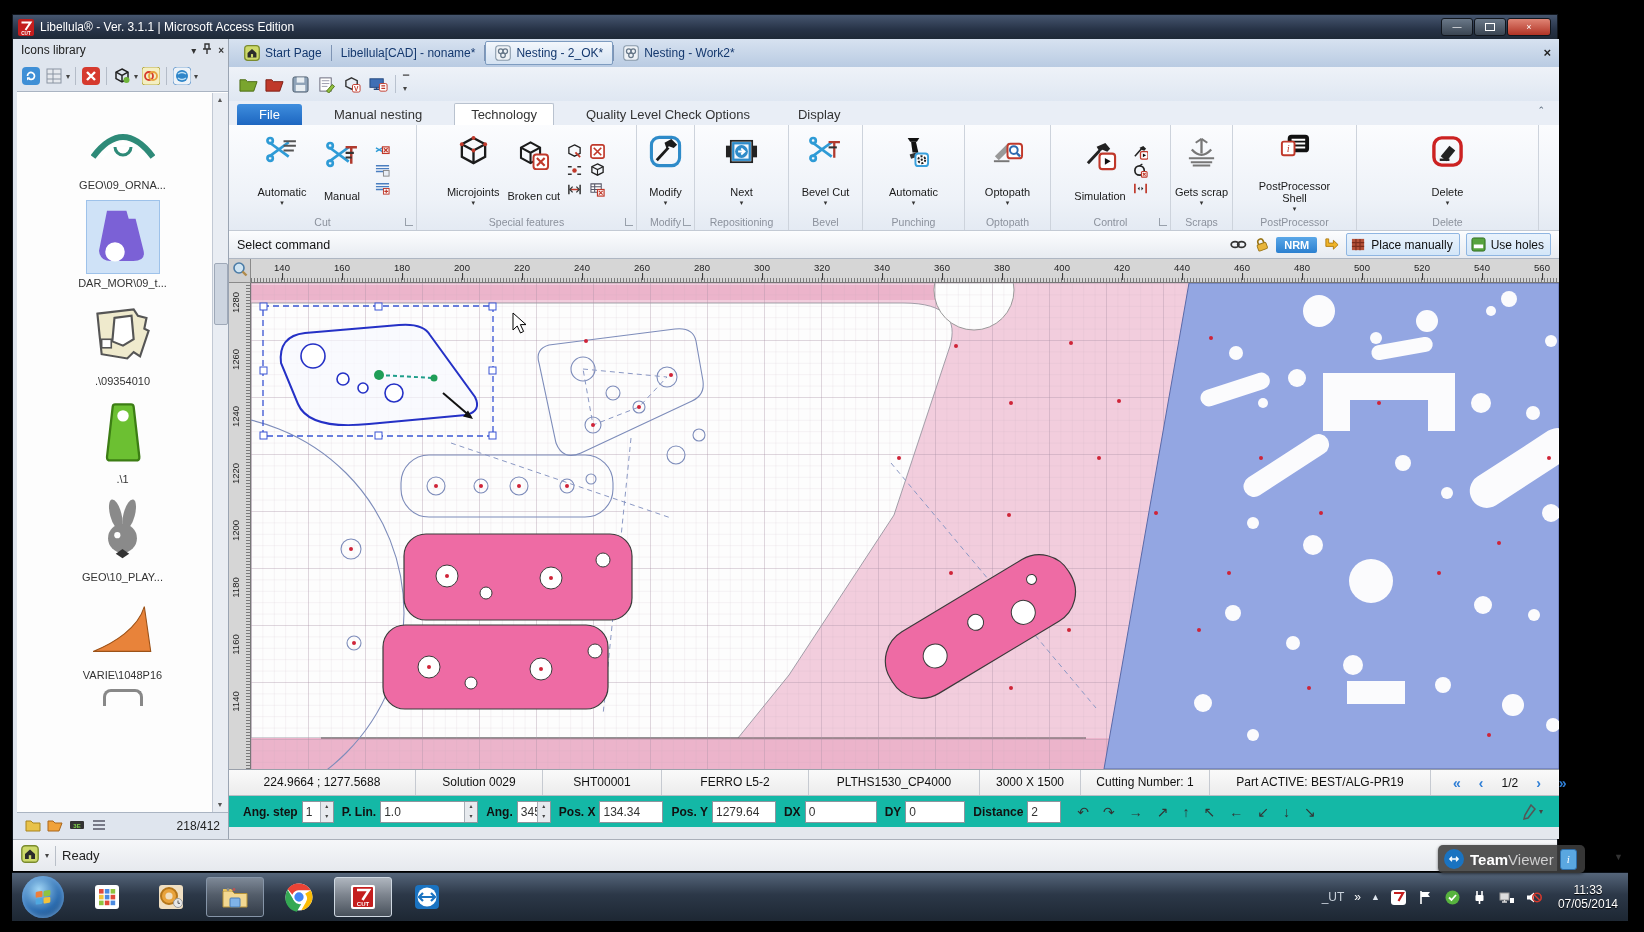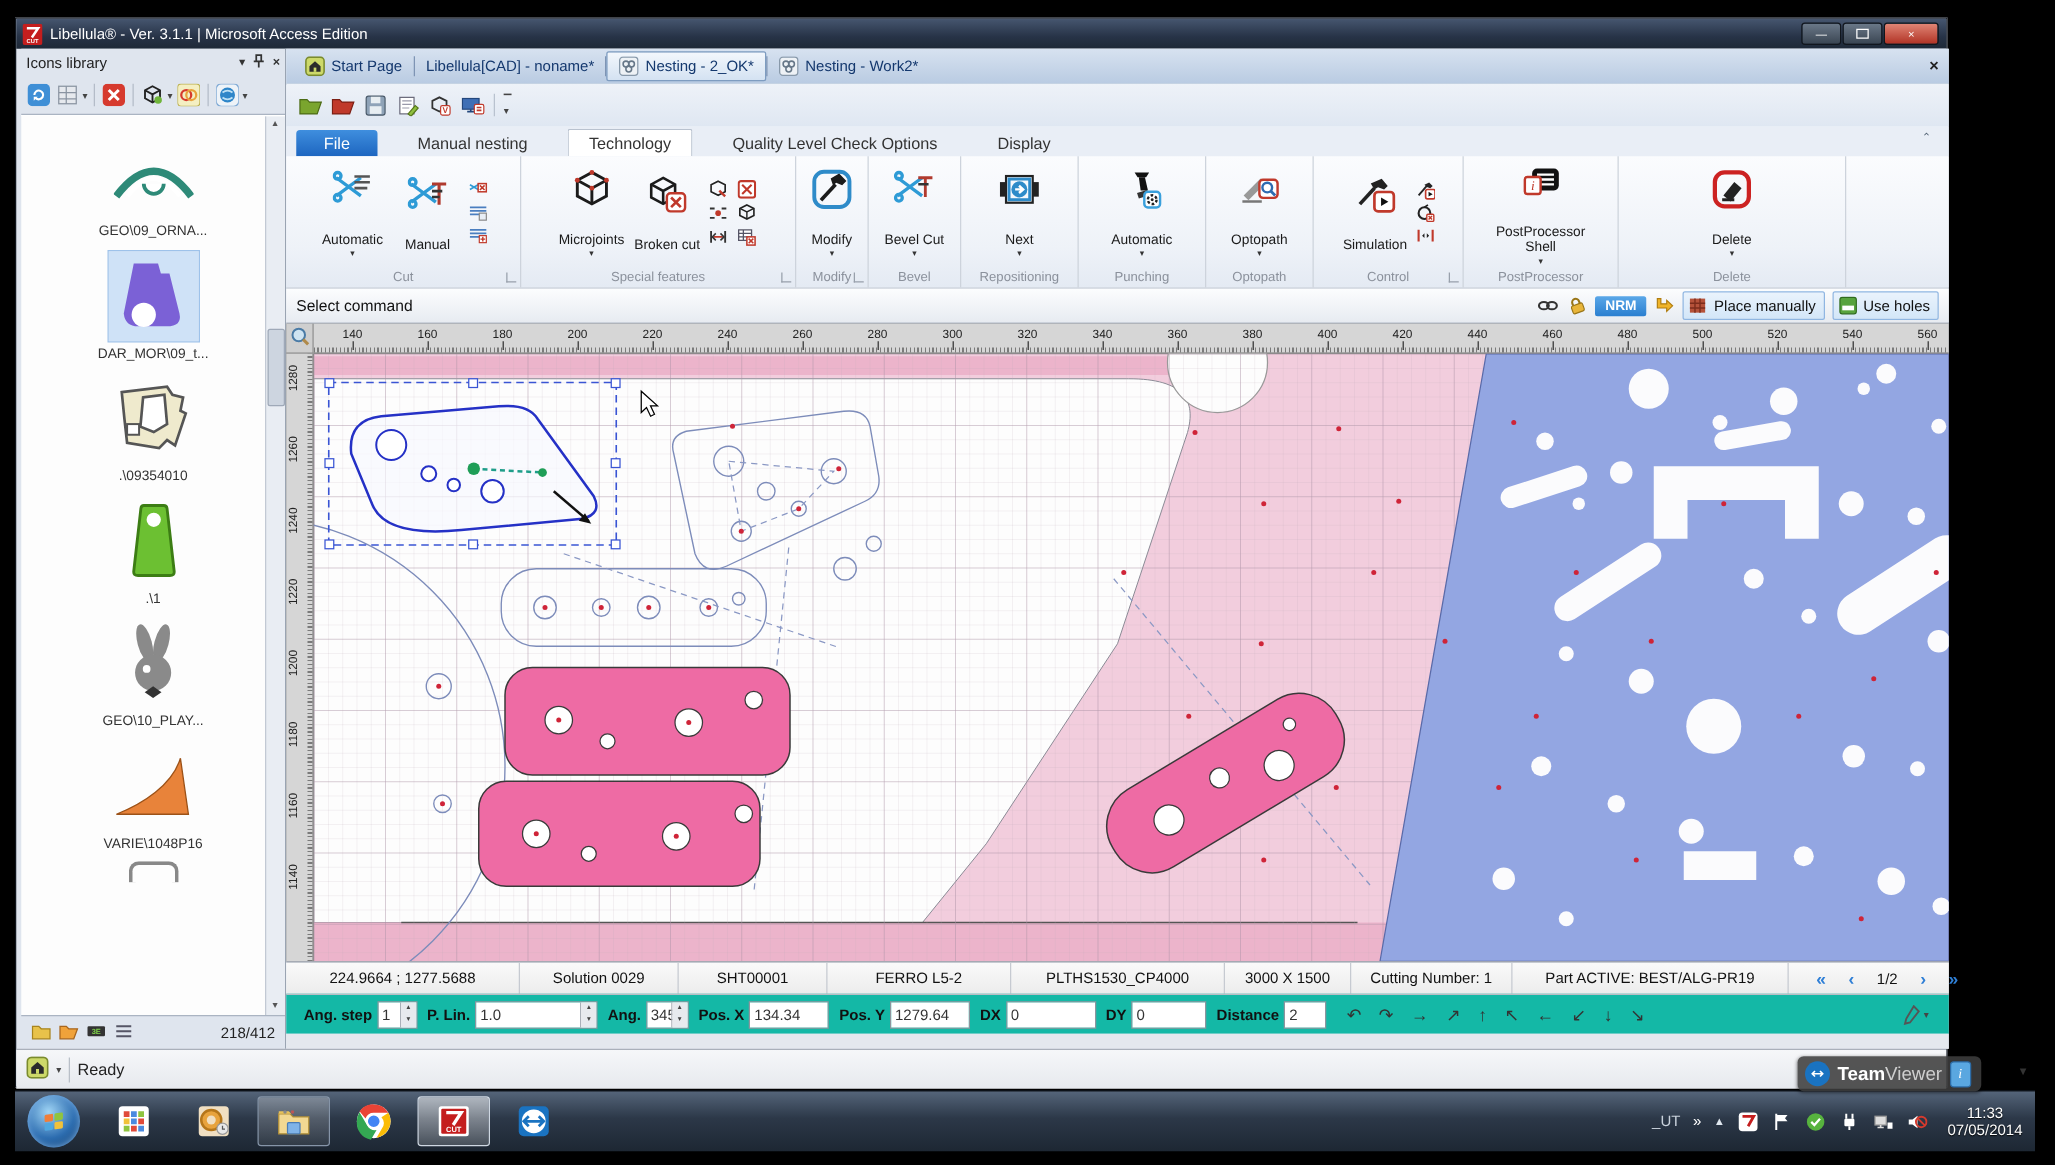--- a/index.html
+++ b/index.html
@@ -563,20 +563,41 @@
                 </span>
                 <span class="rlabel">Modify</span>
                 <span class="rarr">▾</span>
               </div>
             </div>
             <div class="rname">
               <span>Modify</span>
               <i class="rlaunch"></i>
             </div>
           </div>
+          <div class="rgroup" style="width:94px">
+            <div class="rrow">
+              <div class="rbtn">
+                <span class="ricon">
+                  <svg viewBox="0 0 34 34">
+                    <rect x="6" y="6" width="22" height="22" fill="none" stroke="#222" stroke-width="1.8"></rect>
+                    <rect x="1" y="11" width="5" height="12" fill="#222"></rect>
+                    <rect x="28" y="11" width="5" height="12" fill="#222"></rect>
+                    <rect x="8.5" y="8.5" width="17" height="17" fill="none" stroke="#2e8bc9" stroke-width="2.4"></rect>
+                    <circle cx="17" cy="17" r="6.6" fill="#2e8bc9"></circle>
+                    <path d="M13.5 17h6m-2.8-3l3.4 3-3.4 3" stroke="#fff" stroke-width="2" fill="none"></path>
+                  </svg>
+                </span>
+                <span class="rlabel">Next</span>
+                <span class="rarr">▾</span>
+              </div>
+            </div>
+            <div class="rname">
+              <span>Repositioning</span>
+            </div>
+          </div>
           <div class="rgroup" style="width:74px">
             <div class="rrow">
               <div class="rbtn">
                 <span class="ricon">
                   <svg viewBox="0 0 32 28">
                     <g stroke="#2e9bd6" stroke-width="2.6" fill="none">
                       <path d="M3 5 L22 19 M3 19 L22 5"></path>
                       <circle cx="4" cy="3.5" r="2.6"></circle>
                       <circle cx="4" cy="20.5" r="2.6"></circle>
                     </g>
@@ -585,41 +606,20 @@
                   </svg>
                 </span>
                 <span class="rlabel">Bevel Cut</span>
                 <span class="rarr">▾</span>
               </div>
             </div>
             <div class="rname">
               <span>Bevel</span>
             </div>
           </div>
-          <div class="rgroup" style="width:94px">
-            <div class="rrow">
-              <div class="rbtn">
-                <span class="ricon">
-                  <svg viewBox="0 0 34 34">
-                    <rect x="6" y="6" width="22" height="22" fill="none" stroke="#222" stroke-width="1.8"></rect>
-                    <rect x="1" y="11" width="5" height="12" fill="#222"></rect>
-                    <rect x="28" y="11" width="5" height="12" fill="#222"></rect>
-                    <rect x="8.5" y="8.5" width="17" height="17" fill="none" stroke="#2e8bc9" stroke-width="2.4"></rect>
-                    <circle cx="17" cy="17" r="6.6" fill="#2e8bc9"></circle>
-                    <path d="M13.5 17h6m-2.8-3l3.4 3-3.4 3" stroke="#fff" stroke-width="2" fill="none"></path>
-                  </svg>
-                </span>
-                <span class="rlabel">Next</span>
-                <span class="rarr">▾</span>
-              </div>
-            </div>
-            <div class="rname">
-              <span>Repositioning</span>
-            </div>
-          </div>
           <div class="rgroup" style="width:102px">
             <div class="rrow">
               <div class="rbtn">
                 <span class="ricon">
                   <svg viewBox="0 0 34 34">
                     <path d="M11 3h12l-2.5 4h-7z" fill="#111"></path>
                     <path d="M14.5 7h5l2.5 11h-6z" fill="#111"></path>
                     <path d="M13 20l8-2.5 1.5 4.5-8 2.5z" fill="#333"></path>
                     <rect x="19" y="19" width="13" height="13" rx="3" fill="#fff" stroke="#3aa0dc" stroke-width="2"></rect>
                     <circle cx="25.5" cy="25.5" r="3.6" fill="none" stroke="#222" stroke-width="2" stroke-dasharray="2.2 1.6"></circle>
@@ -688,20 +688,39 @@
                   <svg viewBox="0 0 16 16">
                     <path d="M2 3v10M14 3v10" stroke="#c0392b" stroke-width="1.8"></path>
                     <path d="M5 8l2-2v4zM11 8L9 6v4z" fill="#222"></path>
                   </svg>
                 </span>
               </div>
             </div>
             <div class="rname">
               <span>Control</span>
               <i class="rlaunch"></i>
+            </div>
+          </div>
+          <div class="rgroup" style="width:62px">
+            <div class="rrow">
+              <div class="rbtn">
+                <span class="ricon">
+                  <svg viewBox="0 0 34 34" fill="none" stroke="#777">
+                    <path d="M17 4v15" stroke-width="2.4"></path>
+                    <path d="M17 4l6 4M17 4l-6 4" stroke-width="2"></path>
+                    <path d="M7 15q10 11 20 0" stroke-width="2.4"></path>
+                    <path d="M4 24h26M6 28h22M8 31.5h18" stroke-width="2"></path>
+                  </svg>
+                </span>
+                <span class="rlabel">Gets scrap</span>
+                <span class="rarr">▾</span>
+              </div>
+            </div>
+            <div class="rname">
+              <span>Scraps</span>
             </div>
           </div>
           <div class="rgroup" style="width:124px">
             <div class="rrow">
               <div class="rbtn">
                 <span class="ricon">
                   <svg viewBox="0 0 34 34">
                     <rect x="10" y="5" width="22" height="18" rx="4" fill="#111"></rect>
                     <path d="M14 10h14M14 14h14M14 18h14" stroke="#fff" stroke-width="2"></path>
                     <rect x="4" y="12" width="13" height="14" rx="2" fill="#fff" stroke="#c0392b" stroke-width="2"></rect>

